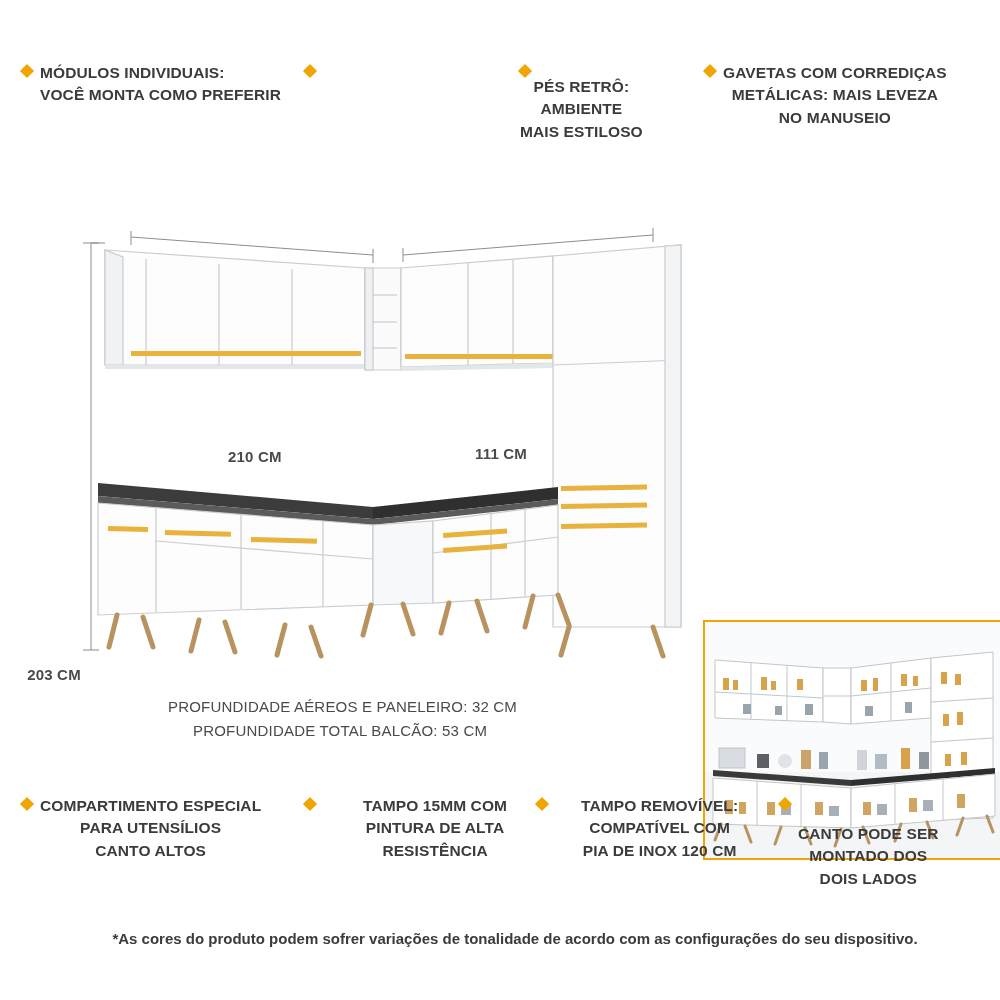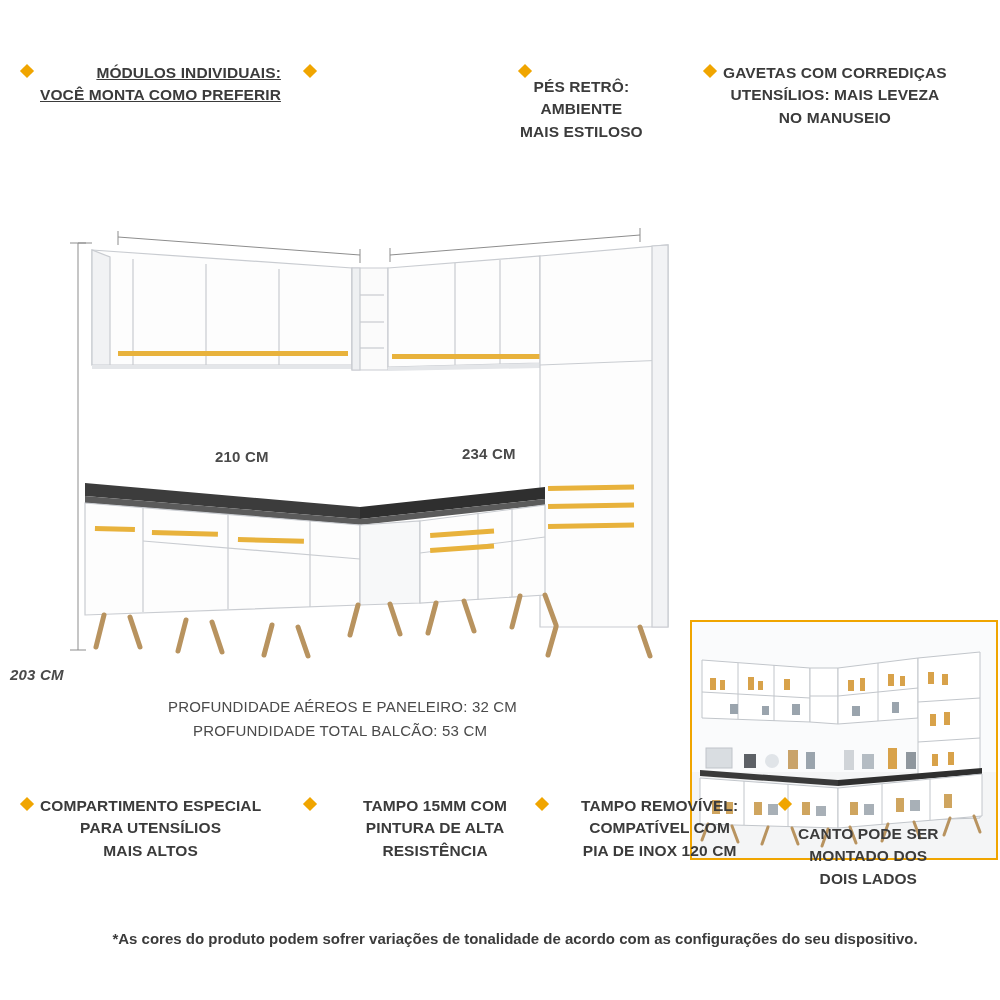--- a/index.html
+++ b/index.html
@@ -51,21 +51,21 @@
     transform: rotate(45deg);
     margin-top: 4px;
     margin-right: 8px;
   }
   .feature .ftext {
     white-space: pre-line;
   }
 
   
   .ft0 { width: 305px; padding-left: 22px; }
-  .ft0 .ftext { text-align: right; text-decoration: underline; }
+  .ft0 .ftext { text-align: left; }
   .ft1 { width: 215px; }
   .ft1 .ftext { text-align: center; }
   .ft2 { width: 185px; flex-direction: column; }
   .ft2 .ftext { text-align: center; }
   .ft3 { width: 292px; }
   .ft3 .ftext { text-align: center; }
 
   
   .fb0 { width: 305px; padding-left: 22px; }
   .fb0 .ftext { text-align: center; }
@@ -73,35 +73,35 @@
   .fb1 .ftext { text-align: center; }
   .fb2 { width: 243px; }
   .fb2 .ftext { text-align: center; margin-left: 26px; }
   .fb3 { width: 220px; }
   .fb3 .ftext { text-align: center; margin-top: 28px; }
 
   
   .illustration {
     position: absolute;
     top: 215px;
-    left: 0;
+    left: 13px;
     width: 808px;
     height: 470px;
   }
 
   .dim-label {
     position: absolute;
     font-size: 15px;
     font-weight: bold;
     color: #4a4a4a;
     letter-spacing: 0.2px;
   }
   .dim-210 { top: 233px; left: 215px; }
   .dim-234 { top: 230px; left: 462px; }
-  .dim-203 { top: 452px; left: 10px; width: 62px; line-height: 1.1; font-style: italic; }
+  .dim-203 { top: 452px; left: 10px; width: 62px; text-align: center; line-height: 1.1; }
 
   
   .depth-caption {
     position: absolute;
     width: 1000px;
     text-align: left;
     font-size: 15px;
     color: #4a4a4a;
     letter-spacing: 0.2px;
   }
@@ -147,21 +147,21 @@
   </div>
   <div class="feature ft2">
     <span class="diamond"></span>
     <span class="ftext">PÉS RETRÔ:
 AMBIENTE
 MAIS ESTILOSO</span>
   </div>
   <div class="feature ft3">
     <span class="diamond"></span>
     <span class="ftext">GAVETAS COM CORREDIÇAS
-UTENSÍLIOS: MAIS LEVEZA
+METÁLICAS: MAIS LEVEZA
 NO MANUSEIO</span>
   </div>
 </div>
 
 <div class="illustration">
   <svg width="1000" height="470" viewBox="0 0 1000 470" xmlns="http://www.w3.org/2000/svg">
 
     <g stroke="#8d8d8d" stroke-width="1" fill="none">
 
       <line x1="78" y1="28" x2="78" y2="435"></line>
@@ -264,21 +264,21 @@
       <line x1="464" y1="386" x2="474" y2="416"></line>
       <line x1="520" y1="381" x2="512" y2="412"></line>
       <line x1="545" y1="380" x2="556" y2="410"></line>
       <line x1="556" y1="412" x2="548" y2="440"></line>
       <line x1="640" y1="412" x2="650" y2="441"></line>
     </g>
   </svg>
 
   
   <span class="dim-label dim-210">210 CM</span>
-  <span class="dim-label dim-234">234 CM</span>
+  <span class="dim-label dim-234">111 CM</span>
   <span class="dim-label dim-203">203 CM</span>
 
   
   <div class="inset">
     <svg width="304" height="236" viewBox="0 0 304 236" xmlns="http://www.w3.org/2000/svg">
       <rect x="0" y="0" width="304" height="236" fill="#ffffff"></rect>
 
       <rect x="0" y="0" width="304" height="150" fill="#fafbfc"></rect>
       <rect x="0" y="150" width="304" height="86" fill="#f4f5f6"></rect>
 
@@ -387,21 +387,21 @@
 </div>
 
 <div class="depth-caption depth1">PROFUNDIDADE AÉREOS E PANELEIRO: 32 CM</div>
 <div class="depth-caption depth2">PROFUNDIDADE TOTAL BALCÃO: 53 CM</div>
 
 <div class="features-bottom">
   <div class="feature fb0">
     <span class="diamond"></span>
     <span class="ftext">COMPARTIMENTO ESPECIAL
 PARA UTENSÍLIOS
-MAIS ALTOS</span>
+CANTO ALTOS</span>
   </div>
   <div class="feature fb1">
     <span class="diamond"></span>
     <span class="ftext">TAMPO 15MM COM
 PINTURA DE ALTA
 RESISTÊNCIA</span>
   </div>
   <div class="feature fb2">
     <span class="diamond"></span>
     <span class="ftext">TAMPO REMOVÍVEL:

